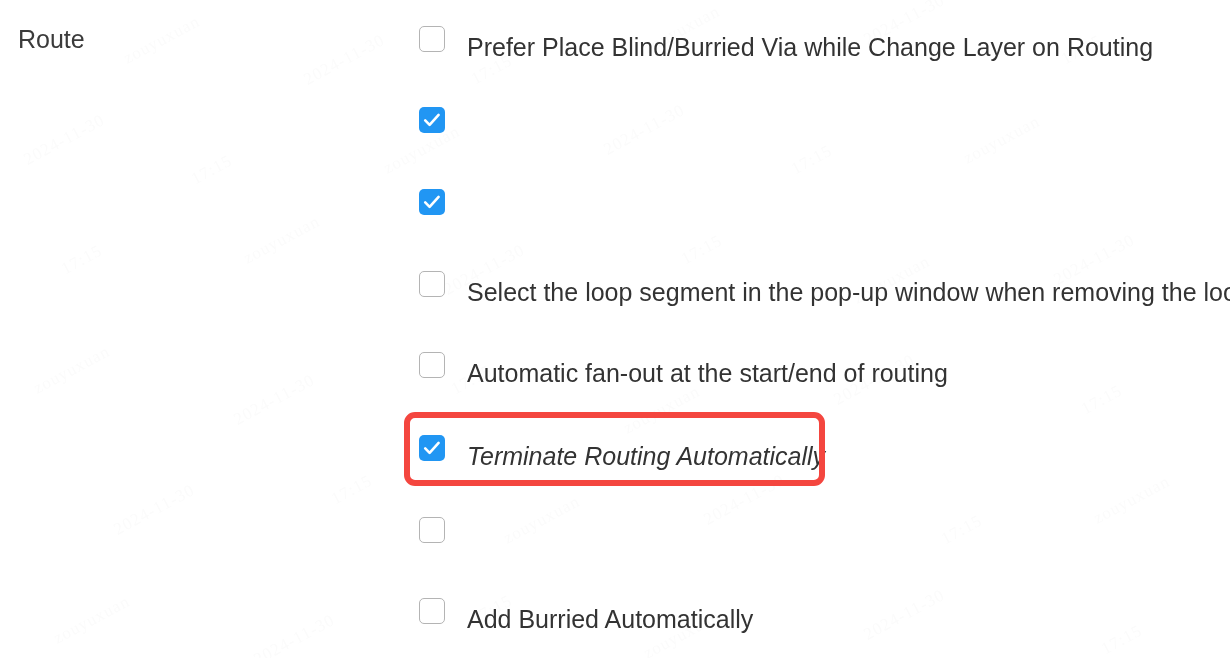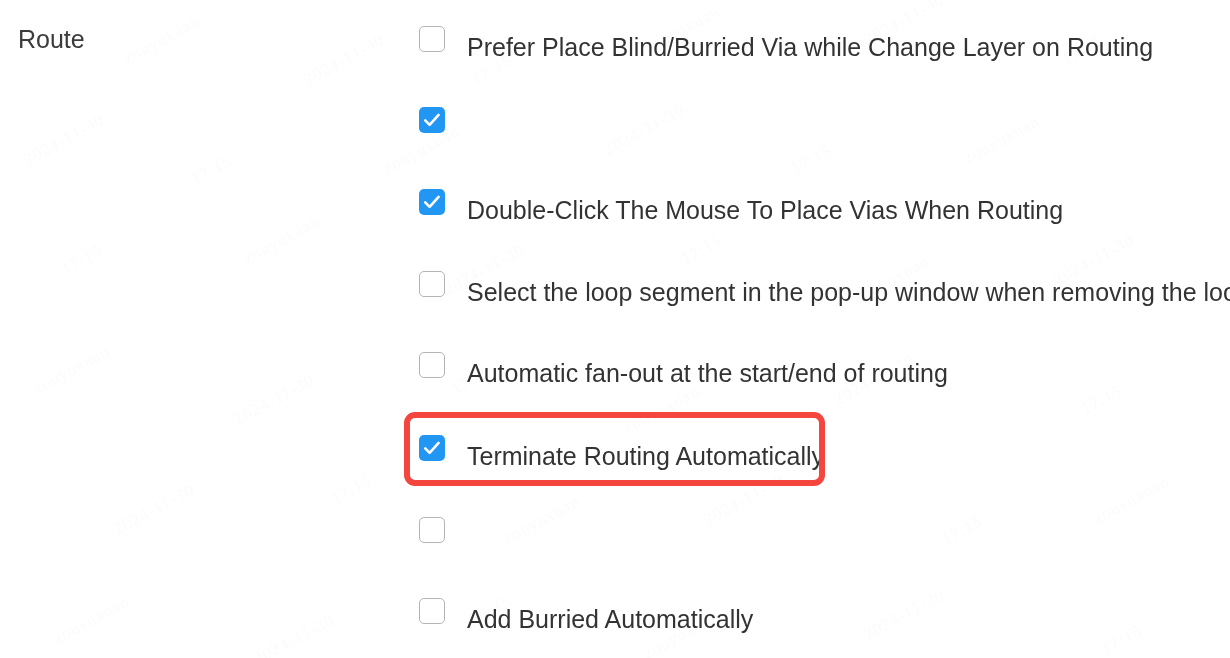--- a/index.html
+++ b/index.html
@@ -174,31 +174,30 @@
             <path d="M3.2 10.4 L7.6 14.8 L16.6 4.9" fill="none" stroke="#ffffff" stroke-width="2.6" stroke-linecap="round" stroke-linejoin="round"></path>
           </svg>
         </span>
       </div>
       <div class="option-row" style="top: 185px;">
         <span class="checkbox checked">
           <svg viewBox="0 0 20 20" xmlns="http://www.w3.org/2000/svg">
             <path d="M3.2 10.4 L7.6 14.8 L16.6 4.9" fill="none" stroke="#ffffff" stroke-width="2.6" stroke-linecap="round" stroke-linejoin="round"></path>
           </svg>
         </span>
-        <span class="option-label">Double-Click The Mouse To Place Vias When Routing</span>
       </div>
       <div class="option-row" style="top: 267px;">
         <span class="checkbox"></span>
         <span class="option-label">Select the loop segment in the pop-up window when removing the loop</span>
       </div>
       <div class="option-row" style="top: 348px; text-align: right;">
         <span class="checkbox"></span>
         <span class="option-label">Automatic fan-out at the start/end of routing</span>
       </div>
-      <div class="option-row" style="top: 431px;">
+      <div class="option-row" style="top: 431px; font-style: italic;">
         <span class="checkbox checked">
           <svg viewBox="0 0 20 20" xmlns="http://www.w3.org/2000/svg">
             <path d="M3.2 10.4 L7.6 14.8 L16.6 4.9" fill="none" stroke="#ffffff" stroke-width="2.6" stroke-linecap="round" stroke-linejoin="round"></path>
           </svg>
         </span>
         <span class="option-label">Terminate Routing Automatically</span>
       </div>
       <div class="option-row" style="top: 513px;">
         <span class="checkbox"></span>
       </div>

